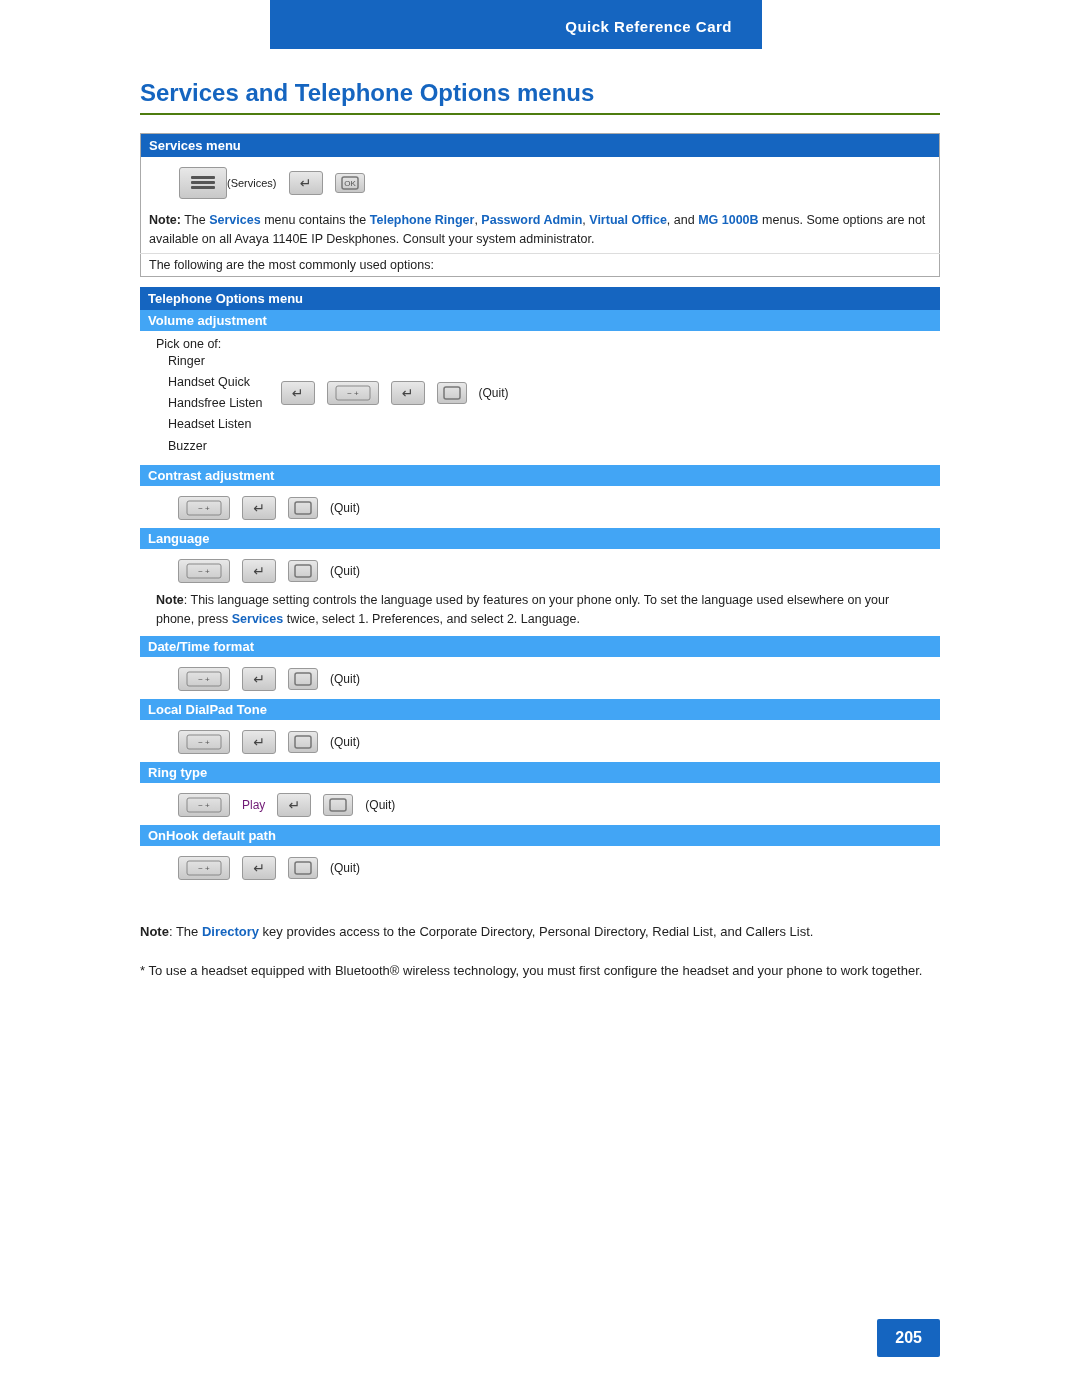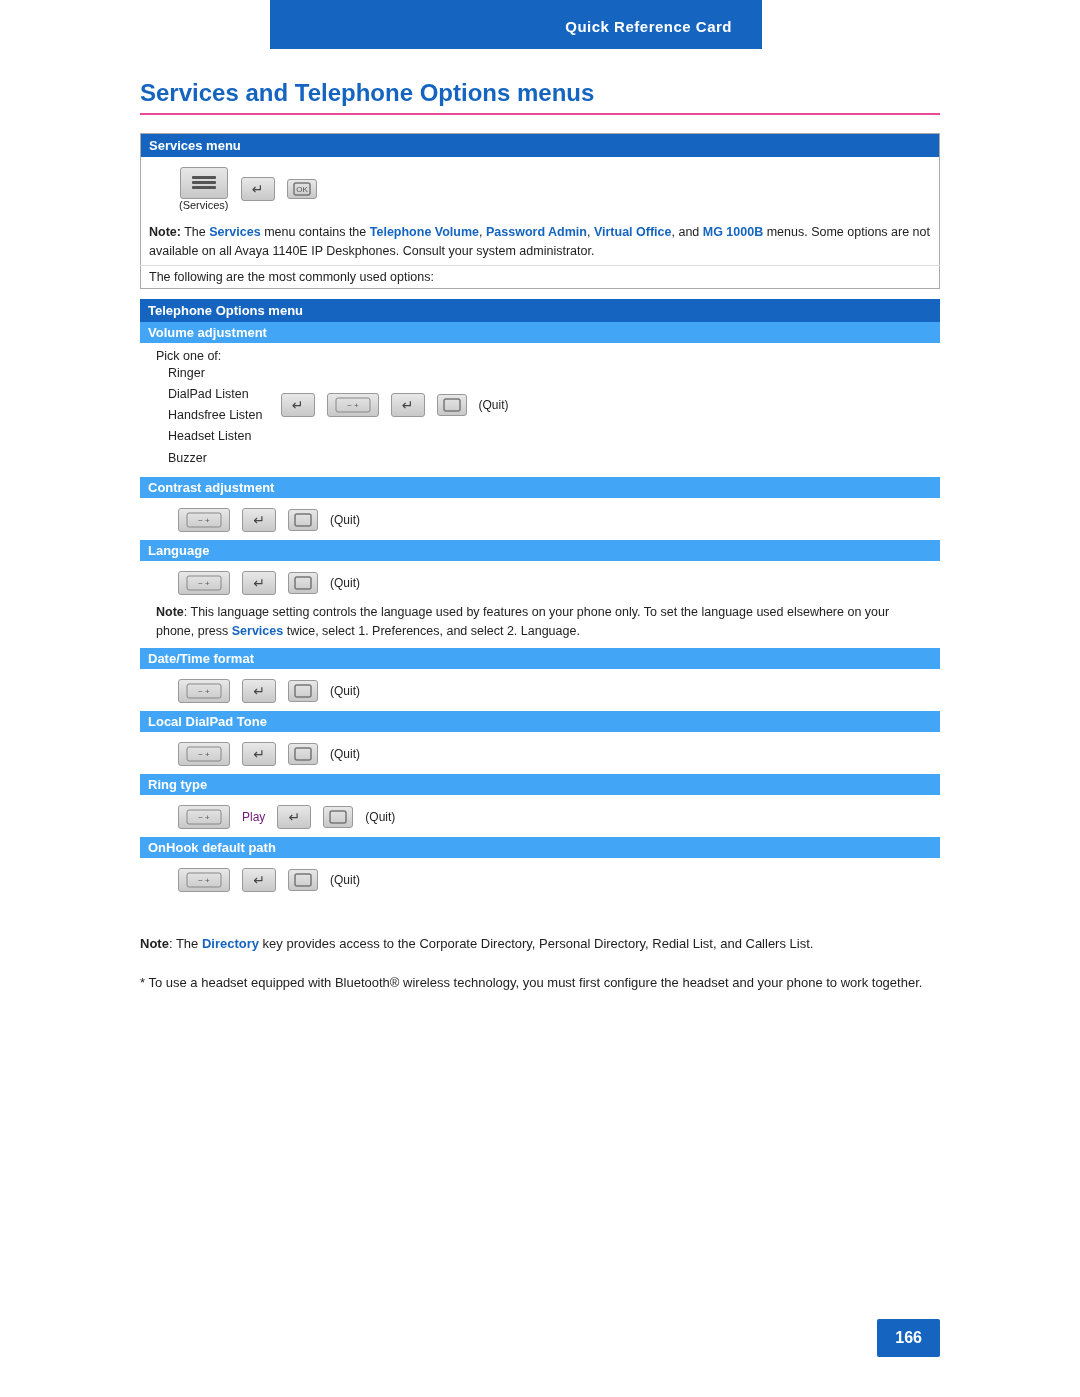--- a/index.html
+++ b/index.html
@@ -38,21 +38,21 @@
 
     .main-content {
       padding: 30px 140px 60px 140px;
     }
 
     
     .page-title {
       color: #1565c0;
       font-size: 24px;
       font-weight: bold;
-      border-bottom: 2px solid #ec4899;
+      border-bottom: 2px solid #4d7c0f;
       padding-bottom: 6px;
       margin-bottom: 18px;
     }
 
     
     .section-table {
       width: 100%;
       border-collapse: collapse;
       margin-bottom: 10px;
     }
@@ -203,21 +203,21 @@
 
     <table class="section-table outer-border">
       <tbody>
           <tr>
         <td class="section-header">Services menu</td>
       </tr>
       <tr>
         <td class="row-content">
           <div class="btn-row">
 
-            <div style="display:inline-flex;flex-direction:column;align-items:center;">
+            <div style="display:inline-flex;flex-direction:row;align-items:center;">
               <div class="generic-key" style="width:48px;height:32px;font-size:11px;">
                 <svg width="28" height="20" viewBox="0 0 28 20">
                   <rect x="2" y="3" width="24" height="3" rx="1" fill="#555"></rect>
                   <rect x="2" y="8" width="24" height="3" rx="1" fill="#555"></rect>
                   <rect x="2" y="13" width="24" height="3" rx="1" fill="#555"></rect>
                 </svg>
               </div>
               <span style="font-size:11px;">(Services)</span>
             </div>
 
@@ -229,21 +229,21 @@
               <svg width="18" height="14" viewBox="0 0 18 14">
                 <rect x="1" y="1" width="16" height="12" rx="2" fill="none" stroke="#777" stroke-width="1.5"></rect>
                 <text x="9" y="10" text-anchor="middle" font-size="8" fill="#555">OK</text>
               </svg>
             </div>
           </div>
         </td>
       </tr>
       <tr>
         <td class="note-text table-row-inner">
-          <b>Note:</b> The <span class="blue-link">Services</span> menu contains the <span class="blue-link">Telephone Volume</span>, <span class="blue-link">Password Admin</span>, <span class="blue-link">Virtual Office</span>, and <span class="blue-link">MG 1000B</span> menus. Some options are not available on all Avaya 1140E IP Deskphones. Consult your system administrator.
+          <b>Note:</b> The <span class="blue-link">Services</span> menu contains the <span class="blue-link">Telephone Ringer</span>, <span class="blue-link">Password Admin</span>, <span class="blue-link">Virtual Office</span>, and <span class="blue-link">MG 1000B</span> menus. Some options are not available on all Avaya 1140E IP Deskphones. Consult your system administrator.
         </td>
       </tr>
       <tr>
         <td class="following-text">The following are the most commonly used options:</td>
       </tr>
     </tbody>
       </table>
 
     <table class="section-table" style="margin-top:0;">
       <tbody>
@@ -253,21 +253,21 @@
 
       <tr>
         <td class="subsection-header">Volume adjustment</td>
       </tr>
       <tr>
         <td class="row-content">
           <div class="pick-one">Pick one of:</div>
           <div style="display:flex;align-items:flex-start;gap:0;">
             <ul class="pick-list">
               <li>Ringer</li>
-              <li>DialPad Listen</li>
+              <li>Handset Quick</li>
               <li>Handsfree Listen</li>
               <li>Headset Listen</li>
               <li>Buzzer</li>
             </ul>
             <div class="btn-row" style="padding-left:10px;padding-top:30px;flex:1;">
               <div class="generic-key" style="width:34px;height:24px;">
                 <span style="font-size:14px;">↵</span>
               </div>
               <div class="generic-key" style="width:52px;height:24px;">
                 <svg width="36" height="16" viewBox="0 0 36 16">
@@ -448,15 +448,15 @@
     <div class="bottom-note">
       <b>Note</b>: The <span class="blue-bold">Directory</span> key provides access to the Corporate Directory, Personal Directory, Redial List, and Callers List.
     </div>
 
     <div class="bluetooth-note">
       * To use a headset equipped with Bluetooth® wireless technology, you must first configure the headset and your phone to work together.
     </div>
 
   </div>
 
-  <div class="page-number">166</div>
+  <div class="page-number">205</div>
 
 </div>
 
 </body></html>

